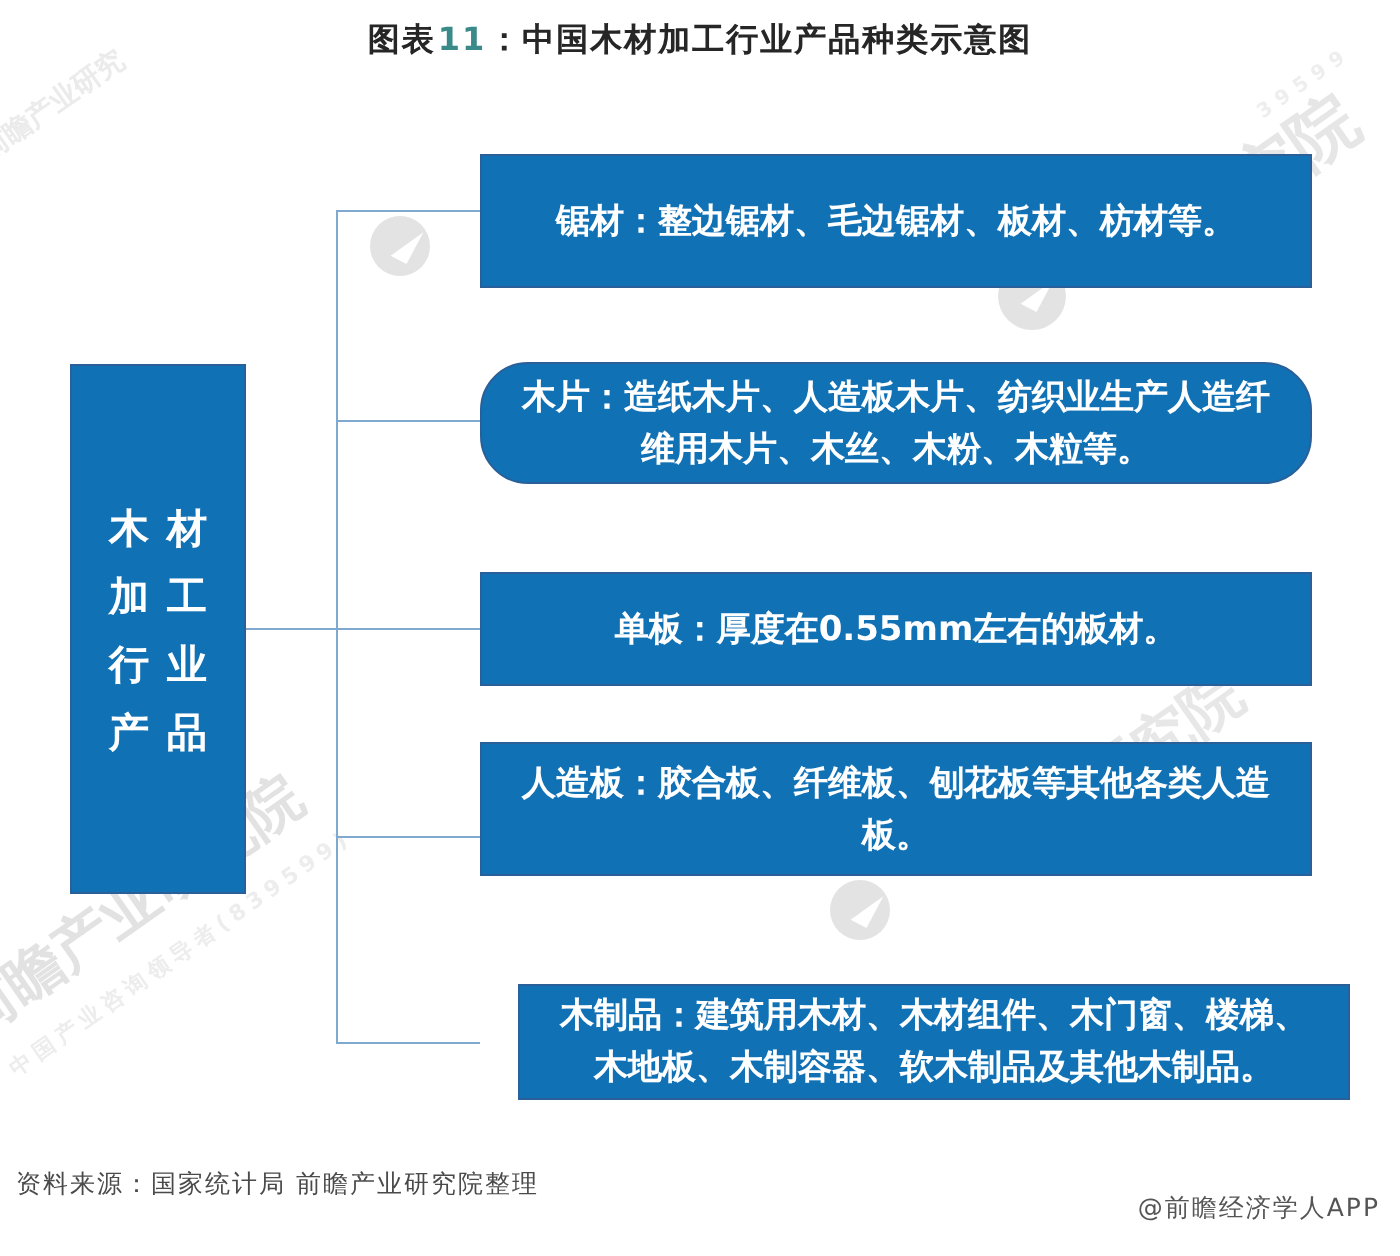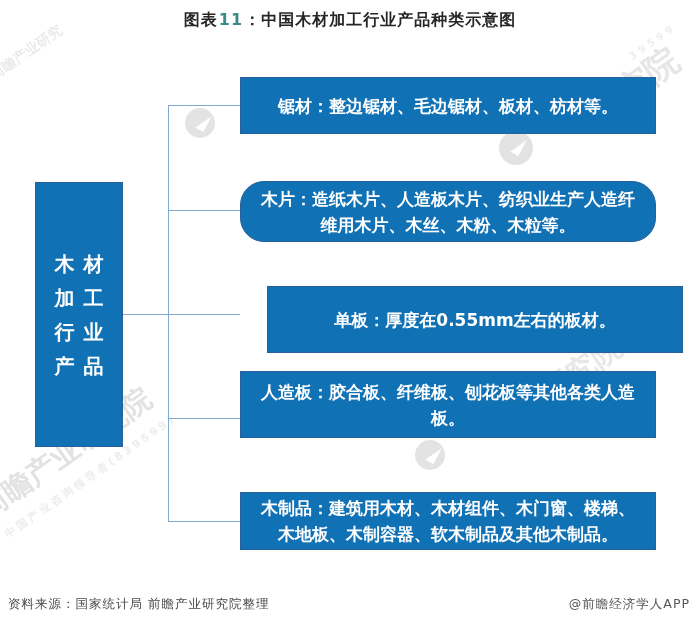--- a/index.html
+++ b/index.html
@@ -67,29 +67,29 @@
   }
 
   
   .node{
     position:absolute;left:240px;width:416px;
     background:#1171b5;border:1px solid #29609a;box-sizing:border-box;
     display:flex;align-items:center;justify-content:center;
     color:#ffffff;font-size:17px;font-weight:bold;line-height:26px;
     text-align:center;padding:2px 12px;z-index:2;
   }
-  .node-1{top:77px; height:57px;}
+  .node-1{top:77px; height:67px;}
   .node-2{top:181px;height:61px;border-radius:24px;}
-  .node-3{top:286px;height:67px;margin-left:27px;}
+  .node-3{top:286px;height:57px;}
   .node-4{top:371px;height:67px;}
-  .node-5{top:492px;height:58px;}
+  .node-5{top:492px;height:58px;margin-left:19px;}
 
   
   .footer-src{
-    position:absolute;left:8px;top:596px;font-size:12.5px;color:#4a4a4a;
+    position:absolute;left:8px;top:584px;font-size:12.5px;color:#4a4a4a;
     z-index:2;letter-spacing:1px;
   }
   .footer-brand{
     position:absolute;right:10px;top:596px;font-size:12.5px;color:#555555;
     z-index:2;letter-spacing:1px;
   }
 </style>
 </head>
 <body>
 

